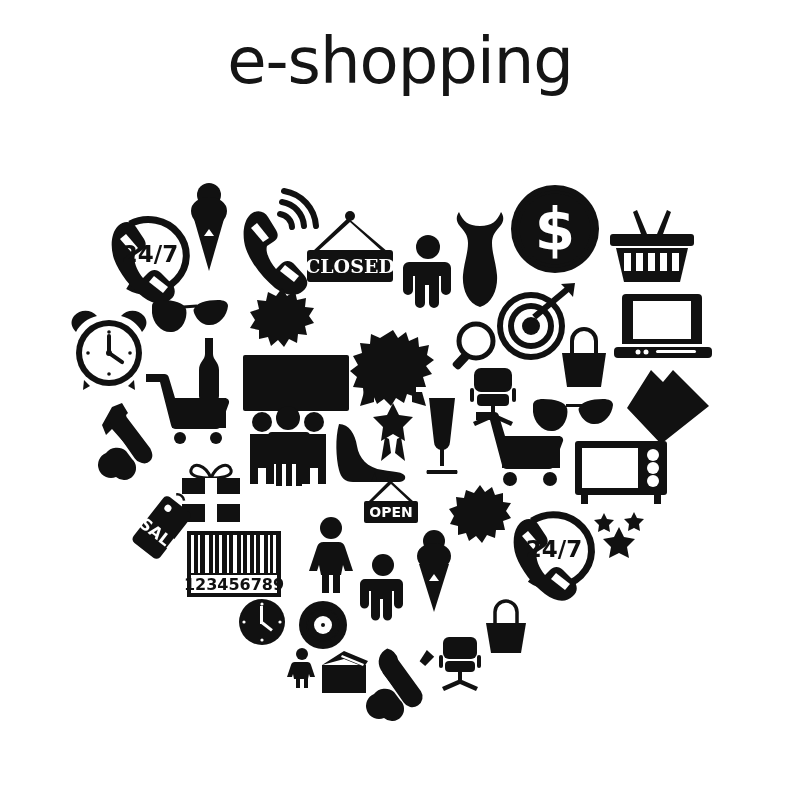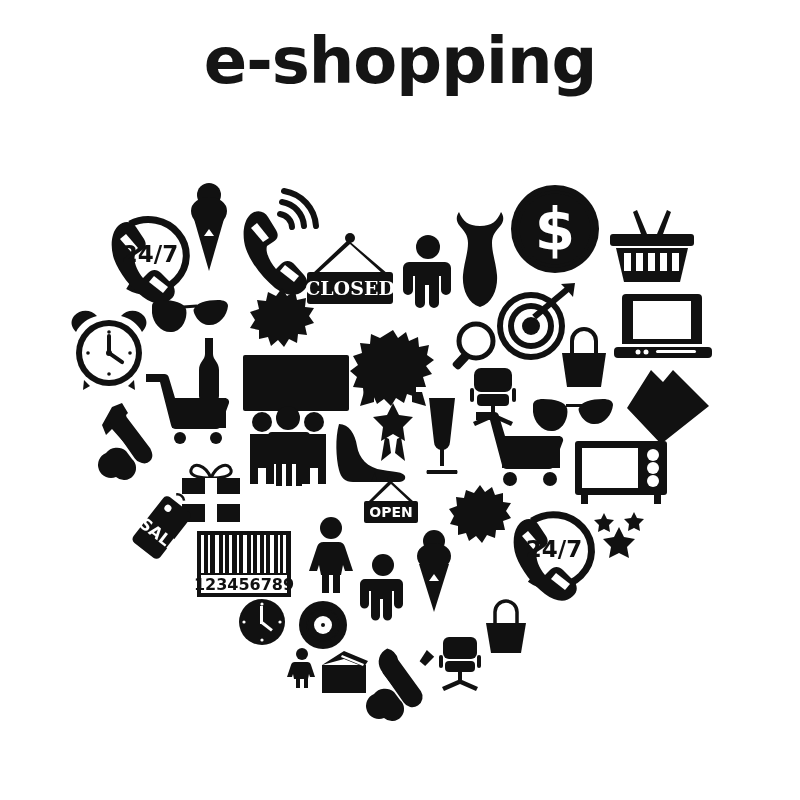--- a/index.html
+++ b/index.html
@@ -19,21 +19,21 @@
   #title-block {
     position: absolute;
     left: 0;
     top: 28px;
     width: 800px;
     text-align: center;
   }
   #main-title {
     font-family: "DejaVu Sans", "Liberation Sans", sans-serif;
     font-size: 64px;
-    font-weight: 700;
+    font-weight: 400;
     letter-spacing: -1px;
     color: #151515;
     line-height: 1.05;
     display: block;
   }
   #sub-title {
     font-family: "DejaVu Sans", "Liberation Sans", sans-serif;
     font-size: 30px;
     font-weight: 400;
     color: #151515;
@@ -98,21 +98,21 @@
           <path fill="#ffffff" d="M44 71 l14 11 -5 6 -14 -11z"></path>
         </g>
         <g class="strk" stroke-width="6" stroke-linecap="round">
           <path d="M39 20 a14 14 0 0 1 12 13"></path>
           <path d="M41 8 a26 26 0 0 1 22 24"></path>
           <path d="M43 -3 a38 38 0 0 1 32 35"></path>
         </g>
       </svg>
     </span>
 
-    <span class="ico" style="left:303px;top:234px">
+    <span class="ico" style="left:303px;top:212px">
       <svg width="94" height="80" viewBox="0 0 94 80">
         <g class="fillk">
           <circle cx="47" cy="4" r="5"></circle>
           <path d="M45 6 L9 40 h5 L47 10 L80 40 h5 z"></path>
           <rect x="4" y="38" width="86" height="32" rx="3"></rect>
         </g>
         <text fill="#ffffff" x="47" y="61" font-family="'DejaVu Serif','Liberation Serif',serif" font-size="19" font-weight="700" text-anchor="middle">CLOSED</text>
       </svg>
     </span>
 
@@ -442,21 +442,21 @@
     <span class="ico" style="left:594px;top:511px">
       <svg width="52" height="46" viewBox="0 0 52 46">
         <g class="fillk">
           <path d="M10 2 l3 6 l7 1 l-5 5 l1 7 l-6 -3 l-6 3 l1 -7 l-5 -5 l7 -1z"></path>
           <path d="M40 1 l3 6 l7 1 l-5 5 l1 7 l-6 -3 l-6 3 l1 -7 l-5 -5 l7 -1z"></path>
           <path d="M25 16 l5 10 l11 2 l-8 8 l2 11 l-10 -5 l-10 5 l2 -11 l-8 -8 l11 -2z"></path>
         </g>
       </svg>
     </span>
 
-    <span class="ico" style="left:197px;top:531px">
+    <span class="ico" style="left:187px;top:531px">
       <svg width="94" height="66" viewBox="0 0 94 66">
         <rect class="fillk" x="0" y="0" width="94" height="66"></rect>
         <g fill="#ffffff">
           <rect x="4" y="4" width="3" height="38"></rect>
           <rect x="11" y="4" width="2" height="38"></rect>
           <rect x="18" y="4" width="4" height="38"></rect>
           <rect x="26" y="4" width="2" height="38"></rect>
           <rect x="32" y="4" width="3" height="38"></rect>
           <rect x="40" y="4" width="2" height="38"></rect>
           <rect x="46" y="4" width="4" height="38"></rect>

